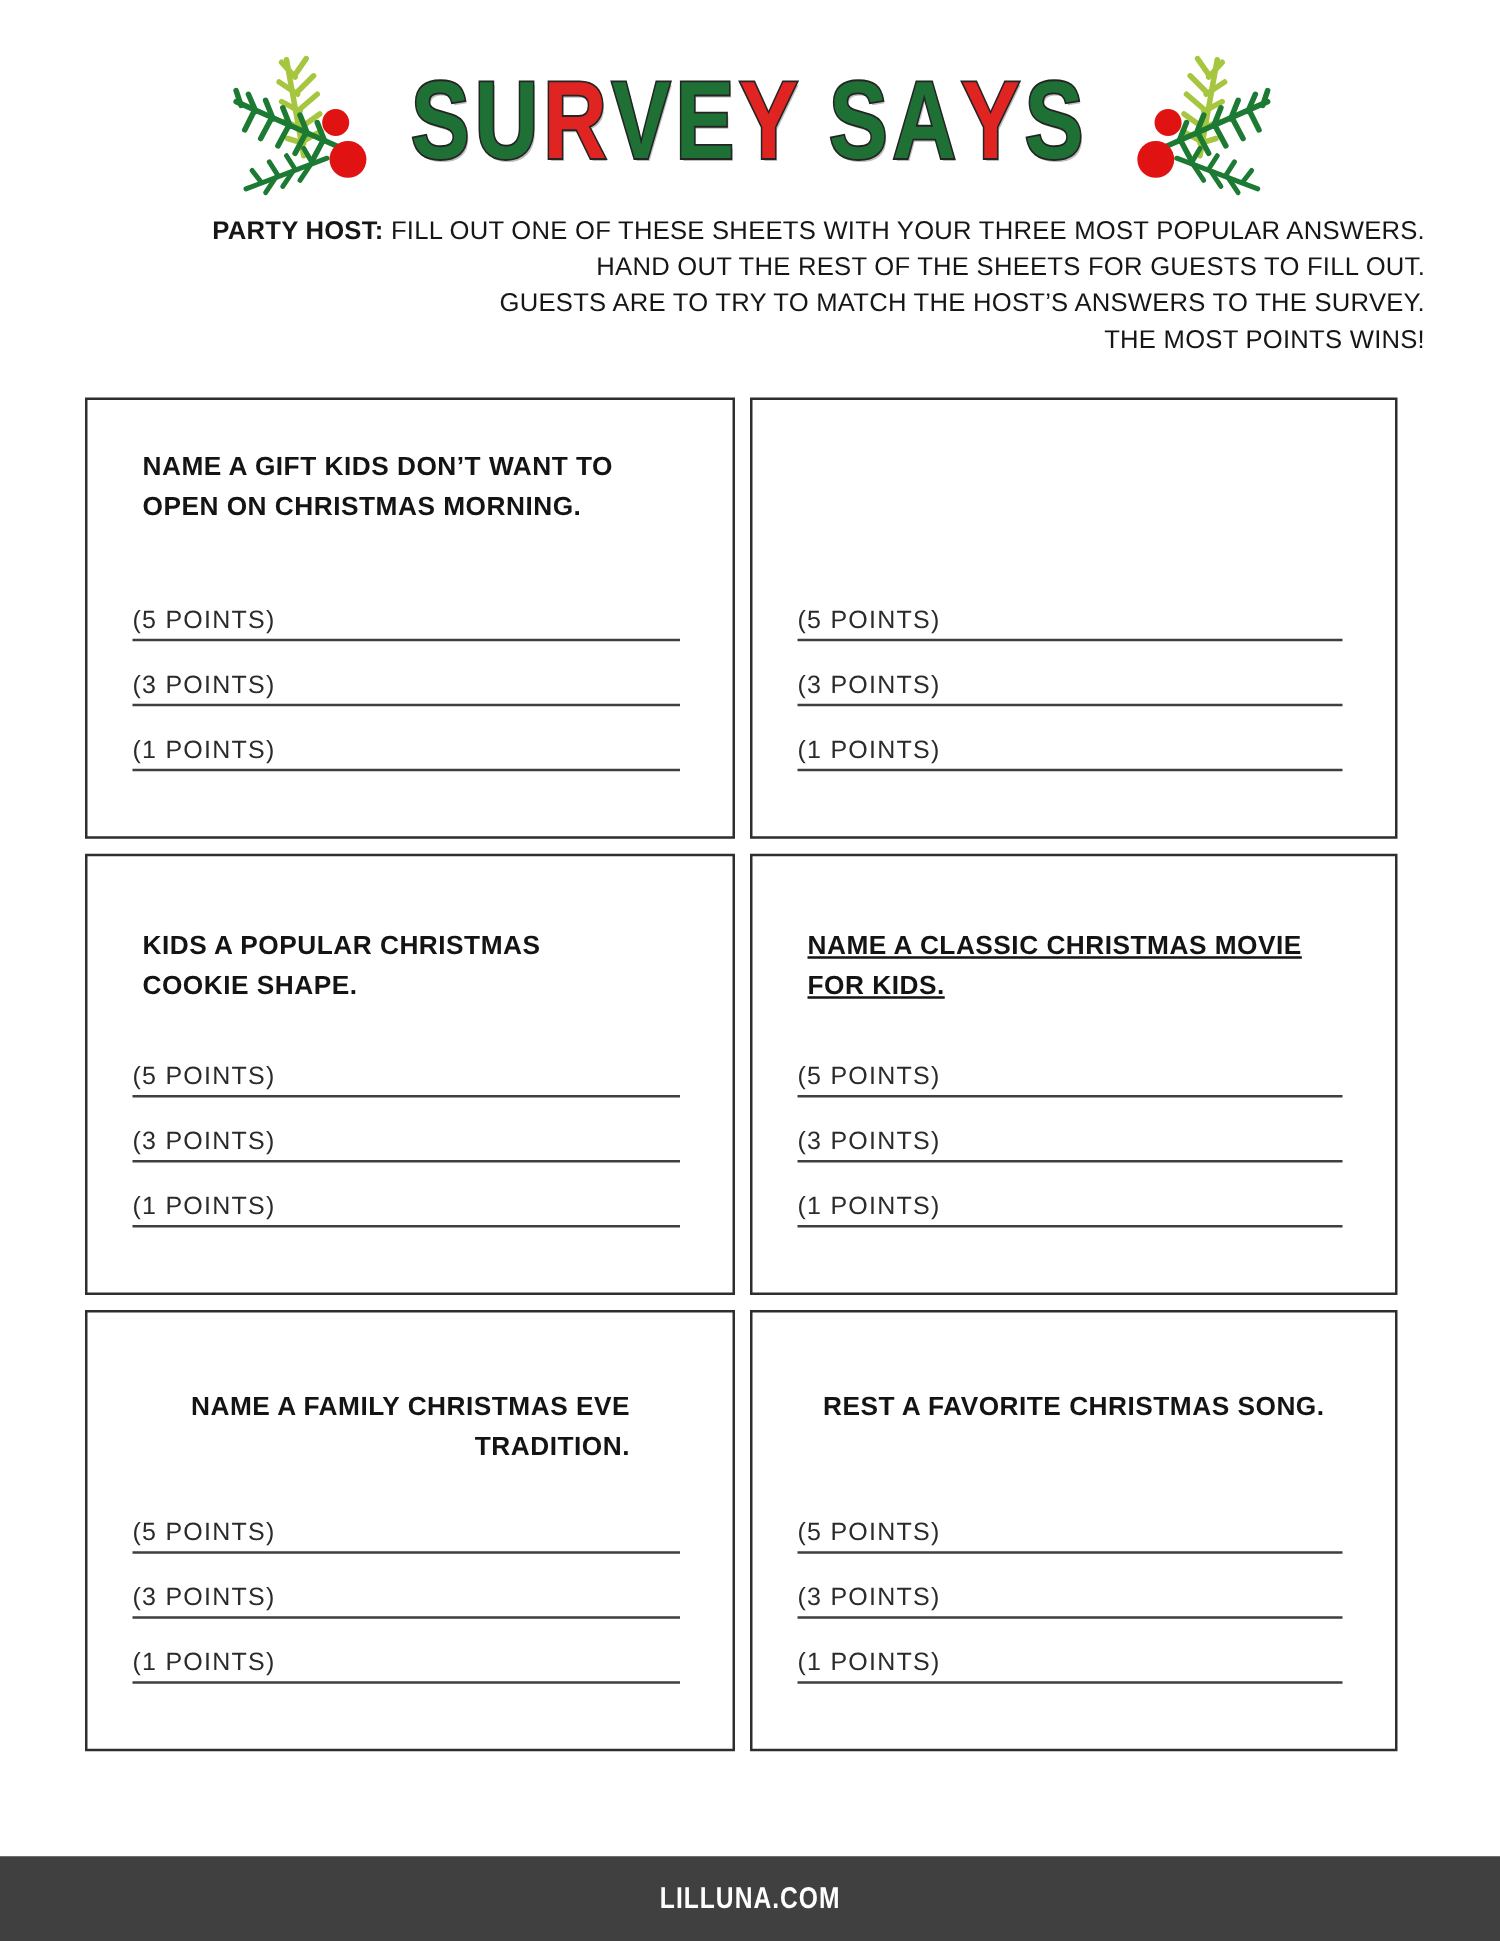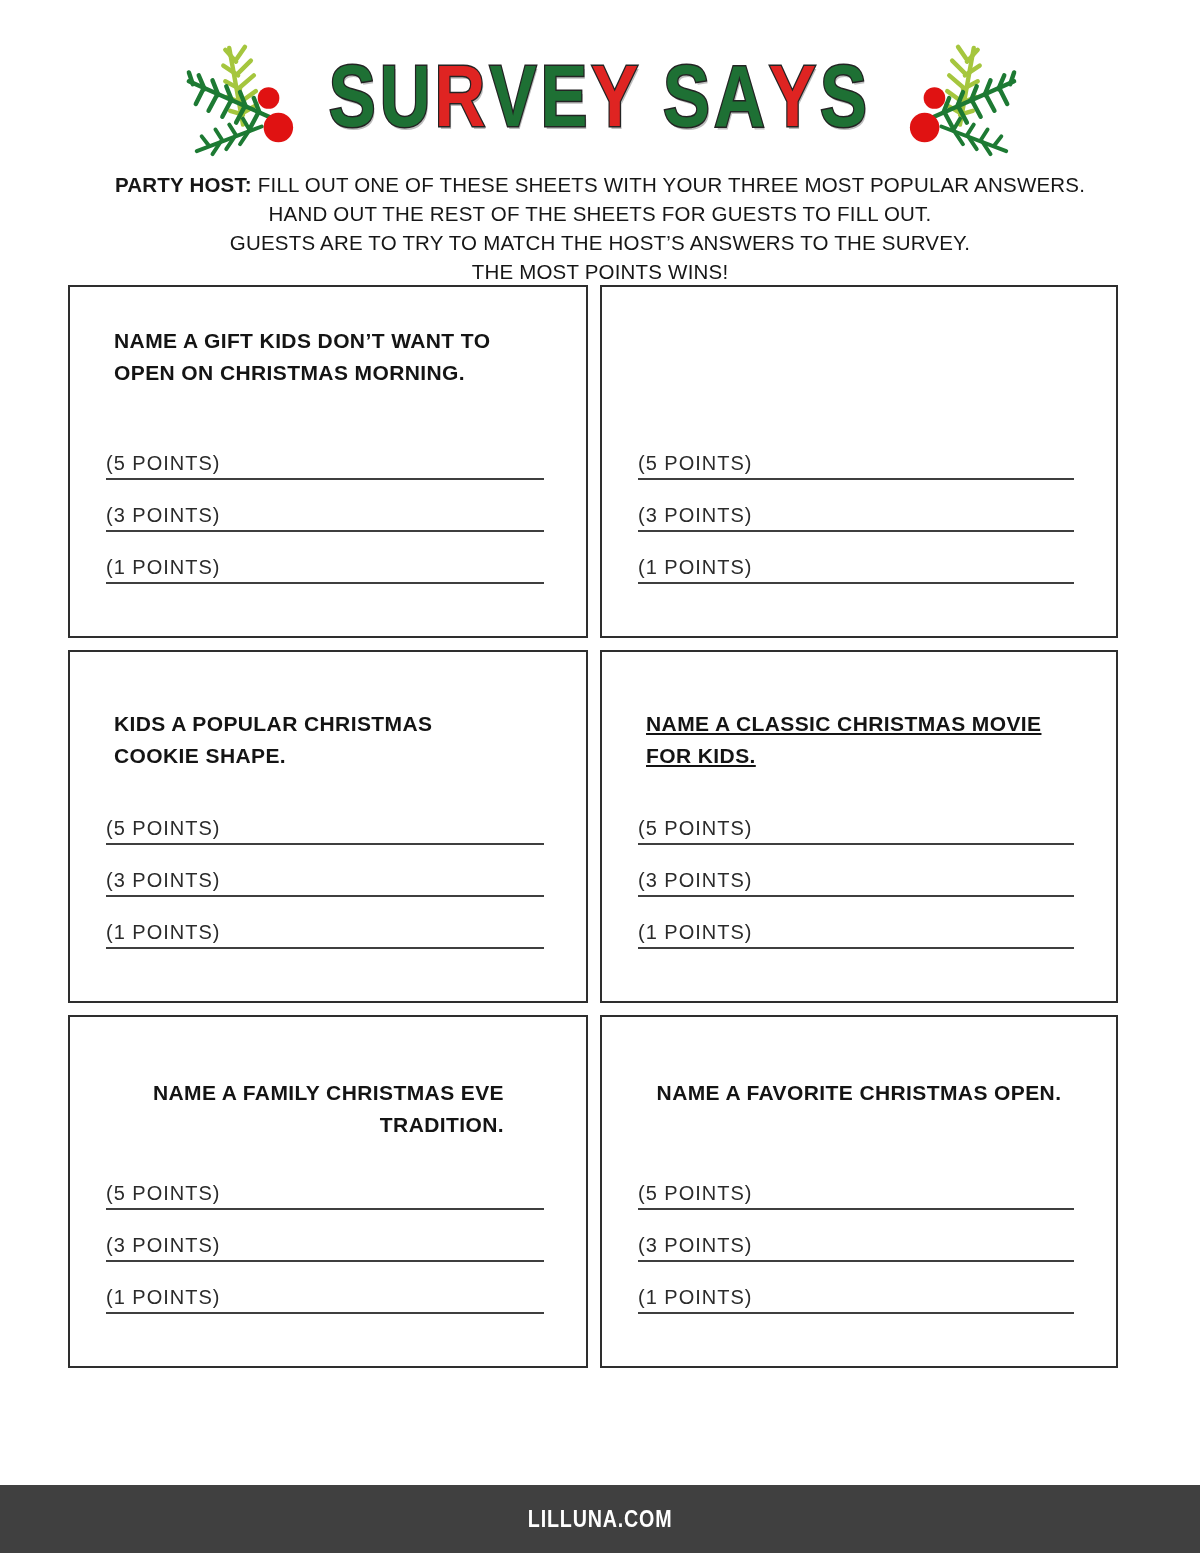--- a/index.html
+++ b/index.html
@@ -20,27 +20,27 @@
     font-size:88px; font-weight:700; letter-spacing:5px; line-height:1;
     white-space:nowrap;
     -webkit-text-stroke:3px #242424;
     paint-order:stroke fill;
     text-shadow:2px 3px 0 rgba(35,35,35,0.30);
   }
   .tl { display:inline-block; }
   .tl.sp { width:26px; }
 
   
-  .instructions { position:absolute; top:170px; left:60px; right:60px; text-align:center; }
+  .instructions { position:absolute; top:170px; left:60px; right:60px; text-align:right; }
   .iline { font-size:20.5px; line-height:29px; letter-spacing:0.2px; color:#161616; }
   .iline b { font-weight:700; }
 
   
   .cards {
-    position:absolute; top:285px; left:68px; width:936px;
+    position:absolute; top:318px; left:68px; width:936px;
     display:grid; grid-template-columns:520px 518px; grid-auto-rows:353px;
     column-gap:26px; row-gap:29px;gap:12px;
   }
   .card { position:relative; border:2px solid #2e2e2e; background:#ffffff; }
   .question {
     font-weight:700; font-size:21px; line-height:32px; letter-spacing:0.4px;
     color:#141414; margin-left:44px; margin-right:40px;
   }
   .r1 .question { margin-top:38px; }
   .r2 .question { margin-top:56px; }
@@ -209,21 +209,21 @@
     <div class="card r3">
       <div class="question q5">NAME A FAMILY CHRISTMAS EVE TRADITION.</div>
       <div class="answers">
         <div class="answer-row"><span class="points-label">(5 POINTS)</span></div>
         <div class="answer-row"><span class="points-label">(3 POINTS)</span></div>
         <div class="answer-row"><span class="points-label">(1 POINTS)</span></div>
       </div>
     </div>
 
     <div class="card r3 center-q">
-      <div class="question q6">NAME A FAVORITE CHRISTMAS OPEN.</div>
+      <div class="question q6">REST A FAVORITE CHRISTMAS SONG.</div>
       <div class="answers">
         <div class="answer-row"><span class="points-label">(5 POINTS)</span></div>
         <div class="answer-row"><span class="points-label">(3 POINTS)</span></div>
         <div class="answer-row"><span class="points-label">(1 POINTS)</span></div>
       </div>
     </div>
 
   </div>
 
   <div class="footer">

